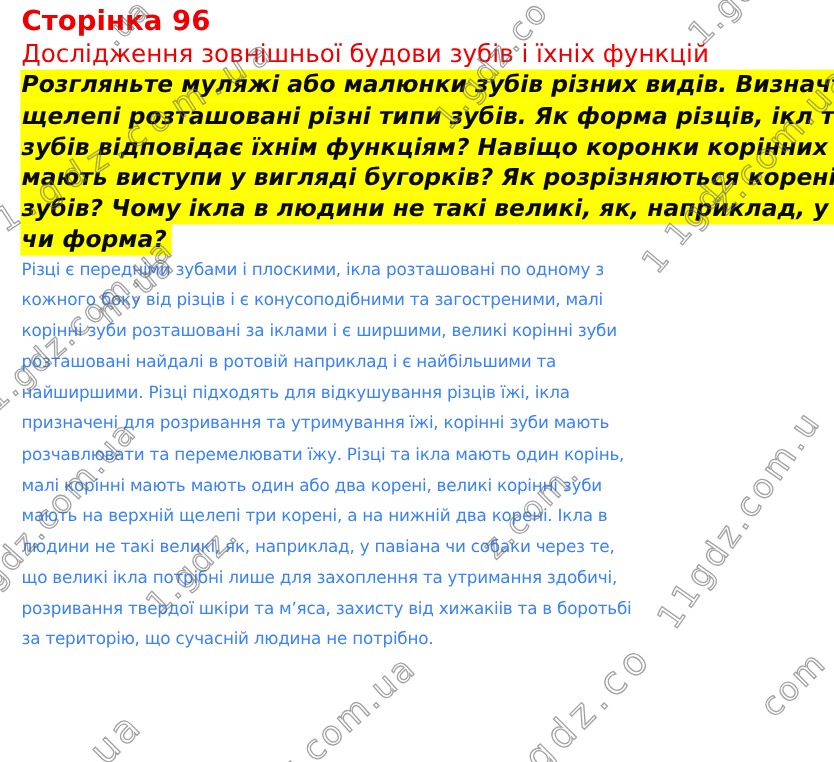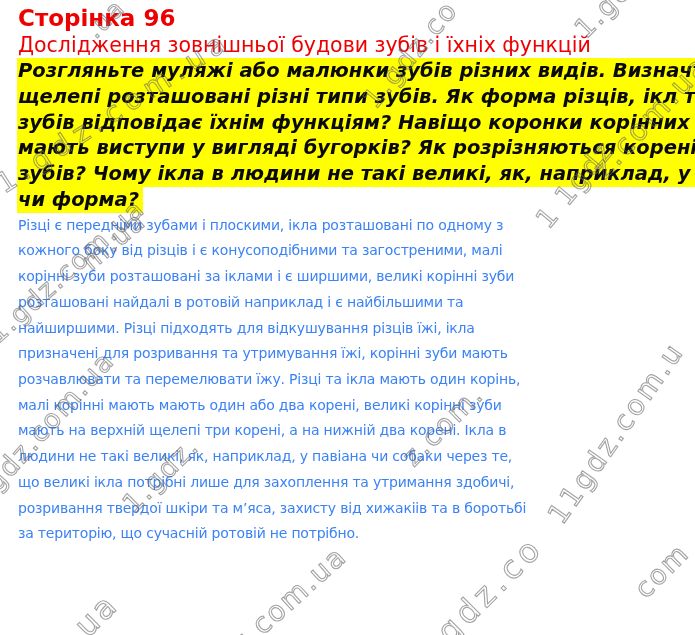--- a/index.html
+++ b/index.html
@@ -100,21 +100,21 @@
     <div class="a-line">корінні зуби розташовані за іклами і є ширшими, великі корінні зуби</div>
     <div class="a-line">розташовані найдалі в ротовій наприклад і є найбільшими та</div>
     <div class="a-line">найширшими. Різці підходять для відкушування різців їжі, ікла</div>
     <div class="a-line">призначені для розривання та утримування їжі, корінні зуби мають</div>
     <div class="a-line">розчавлювати та перемелювати їжу. Різці та ікла мають один корінь,</div>
     <div class="a-line">малі корінні мають мають один або два корені, великі корінні зуби</div>
     <div class="a-line">мають на верхній щелепі три корені, а на нижній два корені. Ікла в</div>
     <div class="a-line">людини не такі великі, як, наприклад, у павіана чи собаки через те,</div>
     <div class="a-line">що великі ікла потрібні лише для захоплення та утримання здобичі,</div>
     <div class="a-line">розривання твердої шкіри та м’яса, захисту від хижакіів та в боротьбі</div>
-    <div class="a-line">за територію, що сучасній ротовій не потрібно.</div>
+    <div class="a-line">за територію, що сучасній людина не потрібно.</div>
   </div>
 
   <span class="wm wm0">1.gdz.com.ua</span>
   <span class="wm wm1">1.gdz.co</span>
   <span class="wm wm2">1.gdz</span>
   <span class="wm wm3">z.com.ua</span>
   <span class="wm wm4">1 1gdz</span>
   <span class="wm wm5">m.ua</span>
   <span class="wm wm6">1.gdz.com.ua</span>
   <span class="wm wm7">1 gdz.com.ua</span>

